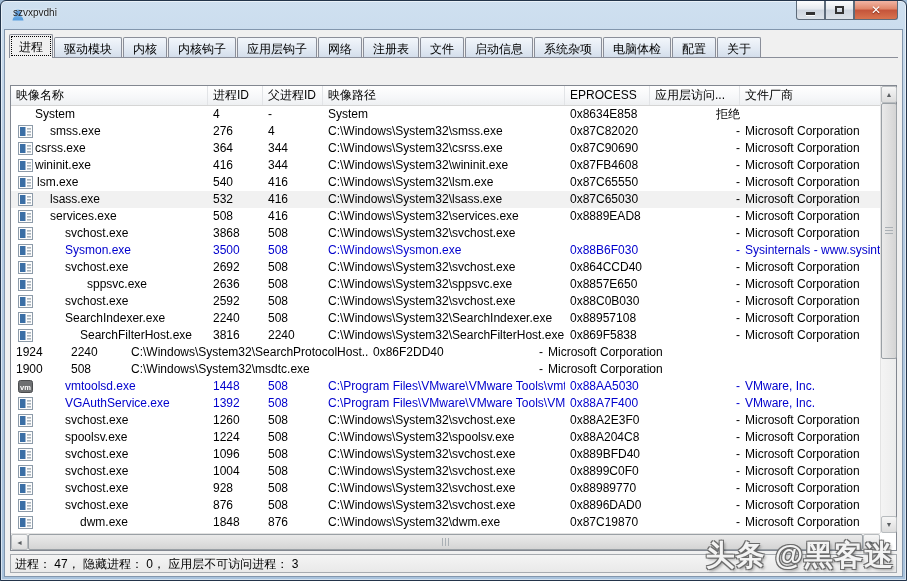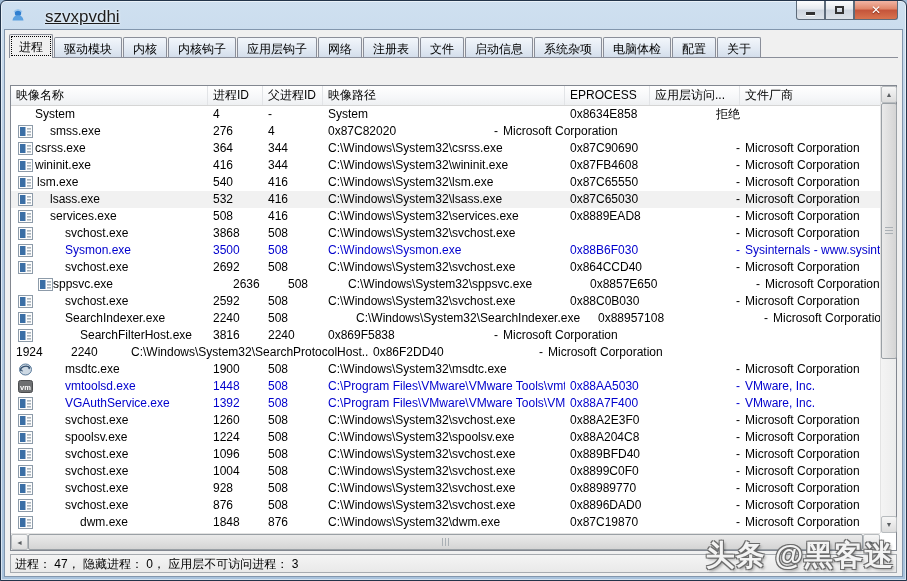--- a/index.html
+++ b/index.html
@@ -7,22 +7,22 @@
     font-family:"Liberation Sans","DejaVu Sans",sans-serif; font-size:12px; }
   body { background:#9db8d2; }
 
   
   .window { position:absolute; inset:0; border:1px solid #23344a;
     border-radius:6px 6px 0 0;
     background:linear-gradient(#cfe0f0,#b7cde4 30%,#a8c2dc);
     box-shadow:inset 0 0 0 1px rgba(255,255,255,.55); }
   .titlebar { position:absolute; left:0; top:0; right:0; height:28px; }
   .title-icon { position:absolute; left:9px; top:6px; width:16px; height:16px; }
-  .title-text { position:absolute; left:44px; top:6px; color:#1c1c1c; font-size:17px;
-    text-shadow:0 0 3px #fff;text-decoration:underline; }
+  .title-text { position:absolute; left:12px; top:6px; color:#1c1c1c; font-size:10px;
+    text-shadow:0 0 3px #fff; }
   .caption-btns { position:absolute; top:0; right:8px; display:flex; }
   .cap-btn { width:29px; height:19px; border:1px solid #5d6b7a; border-top:none;
     background:linear-gradient(#fdfdfd,#e5e9ee 45%,#cdd5de 50%,#dde3ea);
     display:flex; align-items:center; justify-content:center; position:relative; }
   .cap-btn.min { border-radius:0 0 0 3px; }
   .cap-btn.close { width:44px; border-radius:0 0 3px 0;
     background:linear-gradient(#f2b5a4,#e08568 45%,#c4543a 50%,#d8734f); }
   .glyph-min { width:9px; height:3px; background:#333; margin-top:6px; box-shadow:0 1px 0 #fff; }
   .glyph-max { width:9px; height:8px; border:2px solid #333; background:transparent; }
   .glyph-close { color:#fff; font-weight:bold; font-size:12px; text-shadow:0 1px 1px #7c2412; }
@@ -153,20 +153,21 @@
           <div class="row ">
             <div class="cell cell-name" style="width: 197px; padding-left: 39px;"><span class="row-icon"><svg width="15" height="13" viewBox="0 0 15 13">
                   <rect x="0.5" y="0.5" width="14" height="12" fill="#fdfdfd" stroke="#8d9ba9"></rect>
                   <rect x="2" y="2" width="5.5" height="9" fill="#3a6ea5"></rect>
                   <rect x="9" y="3" width="4" height="1.6" fill="#aab4bc"></rect>
                   <rect x="9" y="6" width="4" height="1.6" fill="#aab4bc"></rect>
                   <rect x="9" y="9" width="4" height="1.6" fill="#aab4bc"></rect>
                 </svg></span>smss.exe</div>
             <div class="cell" style="width: 55px;">276</div>
             <div class="cell" style="width: 60px;">4</div>
+            <div class="cell" style="width: 242px;">C:\Windows\System32\smss.exe</div>
             <div class="cell" style="width: 85px;">0x87C82020</div>
             <div class="cell center" style="width: 90px;">-</div>
             <div class="cell" style="width: 148px;">Microsoft Corporation</div>
           </div>
           <div class="row ">
             <div class="cell cell-name" style="width: 197px; padding-left: 24px;"><span class="row-icon"><svg width="15" height="13" viewBox="0 0 15 13">
                   <rect x="0.5" y="0.5" width="14" height="12" fill="#fdfdfd" stroke="#8d9ba9"></rect>
                   <rect x="2" y="2" width="5.5" height="9" fill="#3a6ea5"></rect>
                   <rect x="9" y="3" width="4" height="1.6" fill="#aab4bc"></rect>
                   <rect x="9" y="6" width="4" height="1.6" fill="#aab4bc"></rect>
@@ -278,21 +279,21 @@
                   <rect x="9" y="9" width="4" height="1.6" fill="#aab4bc"></rect>
                 </svg></span>svchost.exe</div>
             <div class="cell" style="width: 55px;">2692</div>
             <div class="cell" style="width: 60px;">508</div>
             <div class="cell" style="width: 242px;">C:\Windows\System32\svchost.exe</div>
             <div class="cell" style="width: 85px;">0x864CCD40</div>
             <div class="cell center" style="width: 90px;">-</div>
             <div class="cell" style="width: 148px;">Microsoft Corporation</div>
           </div>
           <div class="row ">
-            <div class="cell cell-name" style="width: 197px; padding-left: 22px; margin-left: 20px;"><span class="row-icon"><svg width="15" height="13" viewBox="0 0 15 13">
+            <div class="cell cell-name" style="width: 197px; padding-left: 76px;"><span class="row-icon"><svg width="15" height="13" viewBox="0 0 15 13">
                   <rect x="0.5" y="0.5" width="14" height="12" fill="#fdfdfd" stroke="#8d9ba9"></rect>
                   <rect x="2" y="2" width="5.5" height="9" fill="#3a6ea5"></rect>
                   <rect x="9" y="3" width="4" height="1.6" fill="#aab4bc"></rect>
                   <rect x="9" y="6" width="4" height="1.6" fill="#aab4bc"></rect>
                   <rect x="9" y="9" width="4" height="1.6" fill="#aab4bc"></rect>
                 </svg></span>sppsvc.exe</div>
             <div class="cell" style="width: 55px;">2636</div>
             <div class="cell" style="width: 60px;">508</div>
             <div class="cell" style="width: 242px;">C:\Windows\System32\sppsvc.exe</div>
             <div class="cell" style="width: 85px;">0x8857E650</div>
@@ -317,54 +318,49 @@
           <div class="row ">
             <div class="cell cell-name" style="width: 197px; padding-left: 54px;"><span class="row-icon"><svg width="15" height="13" viewBox="0 0 15 13">
                   <rect x="0.5" y="0.5" width="14" height="12" fill="#fdfdfd" stroke="#8d9ba9"></rect>
                   <rect x="2" y="2" width="5.5" height="9" fill="#3a6ea5"></rect>
                   <rect x="9" y="3" width="4" height="1.6" fill="#aab4bc"></rect>
                   <rect x="9" y="6" width="4" height="1.6" fill="#aab4bc"></rect>
                   <rect x="9" y="9" width="4" height="1.6" fill="#aab4bc"></rect>
                 </svg></span>SearchIndexer.exe</div>
             <div class="cell" style="width: 55px;">2240</div>
             <div class="cell" style="width: 60px;">508</div>
-            <div class="cell" style="width: 242px; margin-left: 28px;">C:\Windows\System32\SearchIndexer.exe</div>
+            <div class="cell" style="width: 242px;">C:\Windows\System32\SearchIndexer.exe</div>
             <div class="cell" style="width: 85px;">0x88957108</div>
             <div class="cell center" style="width: 90px;">-</div>
             <div class="cell" style="width: 148px;">Microsoft Corporation</div>
           </div>
           <div class="row ">
             <div class="cell cell-name" style="width: 197px; padding-left: 69px;"><span class="row-icon"><svg width="15" height="13" viewBox="0 0 15 13">
                   <rect x="0.5" y="0.5" width="14" height="12" fill="#fdfdfd" stroke="#8d9ba9"></rect>
                   <rect x="2" y="2" width="5.5" height="9" fill="#3a6ea5"></rect>
                   <rect x="9" y="3" width="4" height="1.6" fill="#aab4bc"></rect>
                   <rect x="9" y="6" width="4" height="1.6" fill="#aab4bc"></rect>
                   <rect x="9" y="9" width="4" height="1.6" fill="#aab4bc"></rect>
                 </svg></span>SearchFilterHost.exe</div>
             <div class="cell" style="width: 55px;">3816</div>
             <div class="cell" style="width: 60px;">2240</div>
+            <div class="cell" style="width: 242px;">C:\Windows\System32\SearchFilterHost.exe</div>
             <div class="cell" style="width: 85px;">0x869F5838</div>
             <div class="cell center" style="width: 90px;">-</div>
             <div class="cell" style="width: 148px;">Microsoft Corporation</div>
           </div>
           <div class="row ">
             <div class="cell" style="width: 55px;">1924</div>
             <div class="cell" style="width: 60px;">2240</div>
             <div class="cell" style="width: 242px;">C:\Windows\System32\SearchProtocolHost....</div>
             <div class="cell" style="width: 85px;">0x86F2DD40</div>
             <div class="cell center" style="width: 90px;">-</div>
             <div class="cell" style="width: 148px;">Microsoft Corporation</div>
           </div>
           <div class="row ">
-            <div class="cell cell-name" style="width: 197px; padding-left: 54px;"><span class="row-icon"><svg width="15" height="13" viewBox="0 0 15 13">
-                  <ellipse cx="7.5" cy="6.5" rx="6" ry="5.5" fill="#cdd9e4" stroke="#5a7a9a"></ellipse>
-                  <path d="M3 8 A5 3.5 0 0 1 12 5" fill="none" stroke="#34506e" stroke-width="1.4"></path>
-                  <path d="M12 5 l-2.2 -0.4 l1.4 2 z" fill="#34506e"></path>
-                  <path d="M3 8 l2.2 0.4 l-1.4 -2 z" fill="#34506e"></path>
-                </svg></span>msdtc.exe</div>
             <div class="cell" style="width: 55px;">1900</div>
             <div class="cell" style="width: 60px;">508</div>
             <div class="cell" style="width: 242px;">C:\Windows\System32\msdtc.exe</div>
             <div class="cell" style="width: 85px; margin-top: 28px;">0x88B90228</div>
             <div class="cell center" style="width: 90px;">-</div>
             <div class="cell" style="width: 148px;">Microsoft Corporation</div>
           </div>
           <div class="row blue">
             <div class="cell cell-name" style="width: 197px; padding-left: 54px;"><span class="row-icon"><svg width="15" height="13" viewBox="0 0 15 13">
                   <rect x="0.5" y="0.5" width="14" height="12" rx="2" fill="#6d6f71" stroke="#4a4c4e"></rect>

